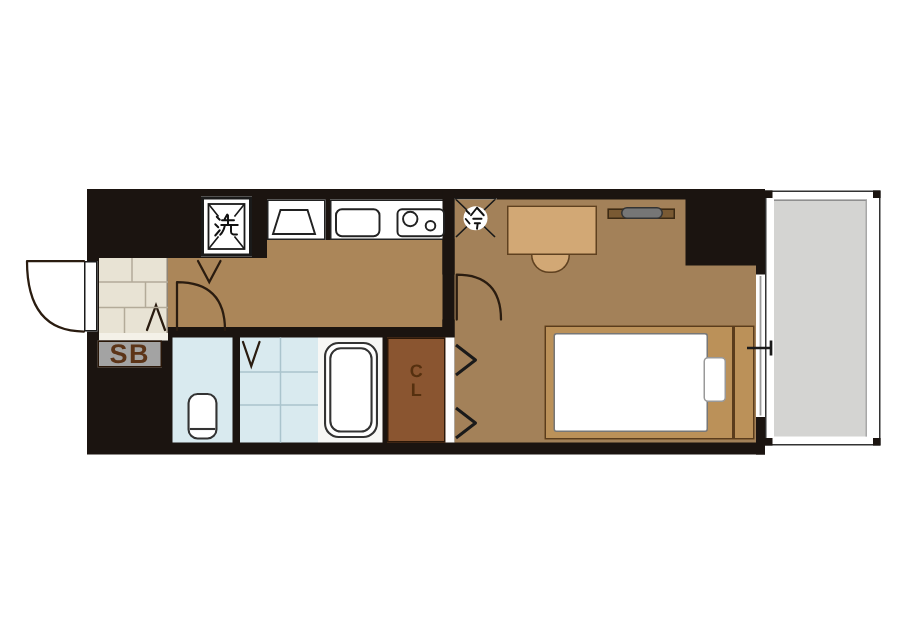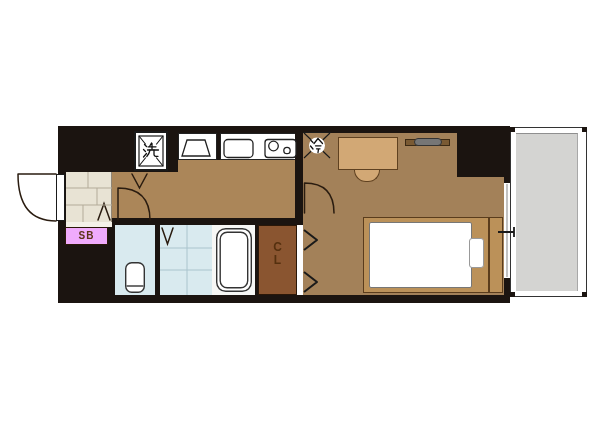--- a/index.html
+++ b/index.html
@@ -24,21 +24,21 @@
   <div class="abs" style="left:510px;top:127px;width:77px;height:170px;background:#fff;border:1.5px solid #333;"></div>
   <div class="abs" style="left:516px;top:133px;width:62px;height:158px;background:#d4d4d2;border-top:1.5px solid #8f8f8f;border-right:1px solid #a8a8a8;"></div>
   <div class="abs wall" style="left:510px;top:127px;width:5px;height:5px;"></div>
   <div class="abs wall" style="left:582px;top:127px;width:5px;height:5px;"></div>
   <div class="abs wall" style="left:582px;top:292px;width:5px;height:5px;"></div>
   <div class="abs wall" style="left:510px;top:292px;width:5px;height:5px;"></div>
 
   <div class="abs" style="left:66px;top:172px;width:46px;height:50px;background:#e8e3d4;border-right:1px solid #8f8475;"></div>
   <div class="abs" style="left:66px;top:222px;width:46px;height:5px;background:#f4f1e8;"></div>
 
-  <div class="abs label" style="left:65px;top:227px;width:43px;height:18px;background:#f0abfc;border:1px solid #2a1708;color:#5c3418;font-size:10px;line-height:16px;letter-spacing:1px;">
+  <div class="abs label" style="left:65px;top:227px;width:43px;height:18px;background:#a3a3a3;border:1px solid #2a1708;color:#5c3418;font-size:18px;line-height:16px;letter-spacing:1px;">
     <span>SB</span>
   </div>
 
   <div class="abs floor" style="left:112px;top:172px;width:183px;height:46px;"></div>
   <div class="abs floor" style="left:178px;top:160px;width:117px;height:12px;"></div>
 
   <div class="abs" style="left:134px;top:131px;width:34px;height:40px;background:#fff;border:2px solid #1a1a1a;"></div>
   <div class="abs whitebox" style="left:178px;top:133px;width:39px;height:27px;"></div>
   <div class="abs whitebox" style="left:220px;top:133px;width:80px;height:27px;"></div>
   <div class="abs" style="left:303px;top:132px;width:28px;height:27px;background:#fff;border:1.5px solid #1a1a1a;"></div>

